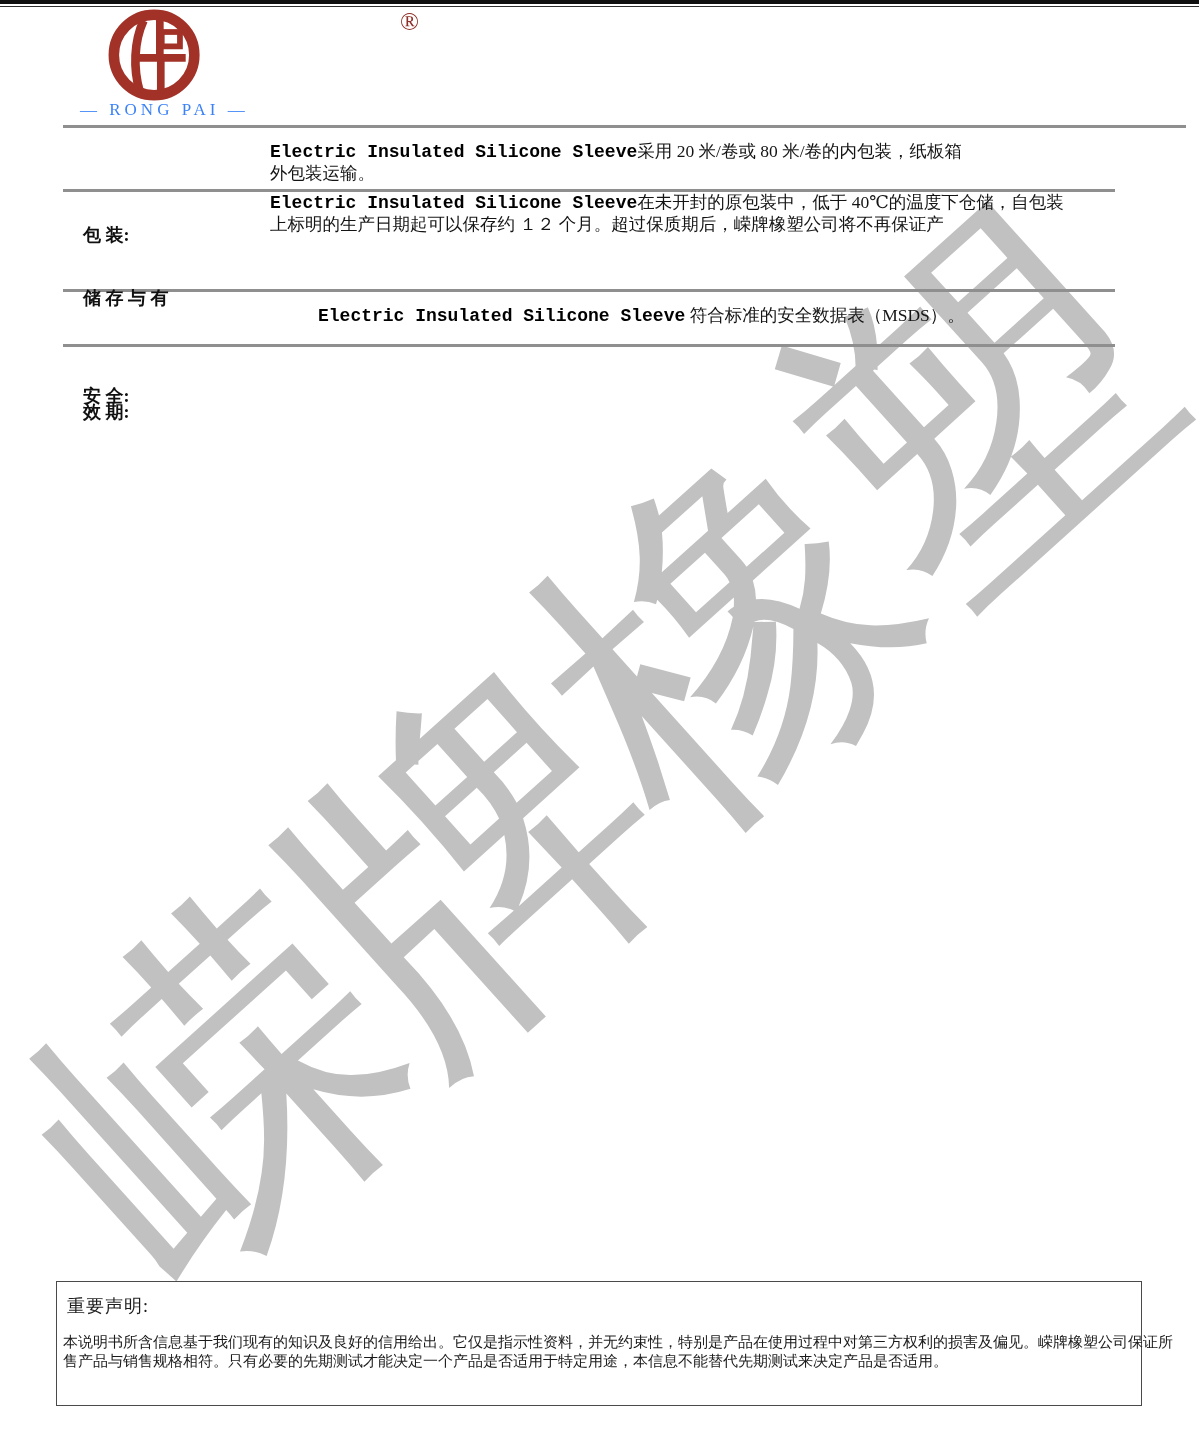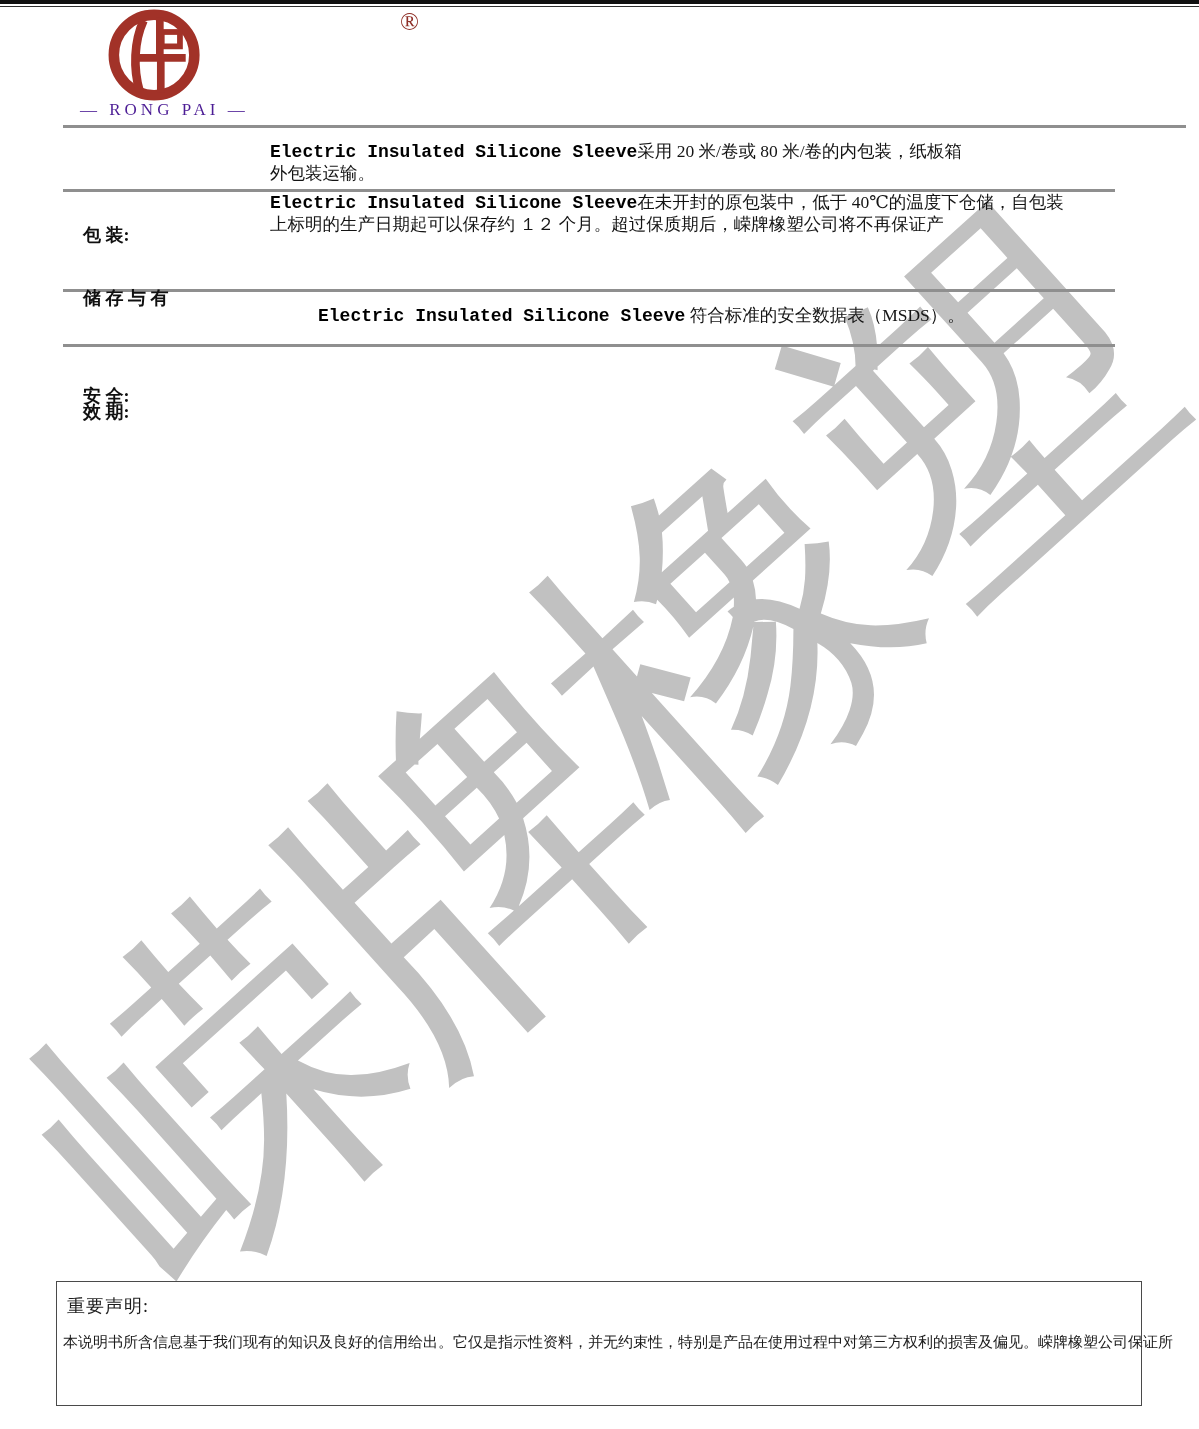--- a/index.html
+++ b/index.html
@@ -17,21 +17,21 @@
   
   .logo-block { position:absolute; left:104px; top:9px; z-index:2; }
   .logo-mark  { display:block; }
   .reg-mark {
     position:absolute; left:1px; top:1px; width:222px; text-align:right;
     font-size:25px; color:#8f2f27; font-family:"Liberation Serif",serif;
   }
   .reg-mark span { display:inline-block; transform:translate(92px,-2px); }
   .romanized {
     position:absolute; left:80px; top:100px; width:162px; z-index:2;
-    text-align:center; font-size:17px; letter-spacing:4px; color:#4c1d95;
+    text-align:center; font-size:17px; letter-spacing:4px; color:#3b82f6;
     font-family:"Liberation Serif",serif; white-space:nowrap;
   }
 
   
   .rule { position:absolute; left:63px; height:3px; background:#8f8f8f; z-index:2; }
   .rule-1 { top:125px; width:1123px; }
   .rule-2 { top:189px; width:1052px; }
   .rule-3 { top:289px; width:1052px; }
   .rule-4 { top:344px; width:1052px; }
 
@@ -131,16 +131,17 @@
     <div>安 全:</div>
   </div>
   <div class="row-content content-3">
     <div><b>Electric Insulated Silicone Sleeve</b><span> 符合标准的安全数据表（MSDS）。</span></div>
   </div>
 
   <div class="footer-box">
     <div class="footer-title">重要声明:</div>
     <div class="footer-para">
       <div class="fline">本说明书所含信息基于我们现有的知识及良好的信用给出。它仅是指示性资料，并无约束性，特别是产品在使用过程中对第三方权利的损害及偏见。嵘牌橡塑公司保证所</div>
+      <div class="fline">售产品与销售规格相符。只有必要的先期测试才能决定一个产品是否适用于特定用途，本信息不能替代先期测试来决定产品是否适用。</div>
     </div>
   </div>
 
 </div>
 
 </body></html>

